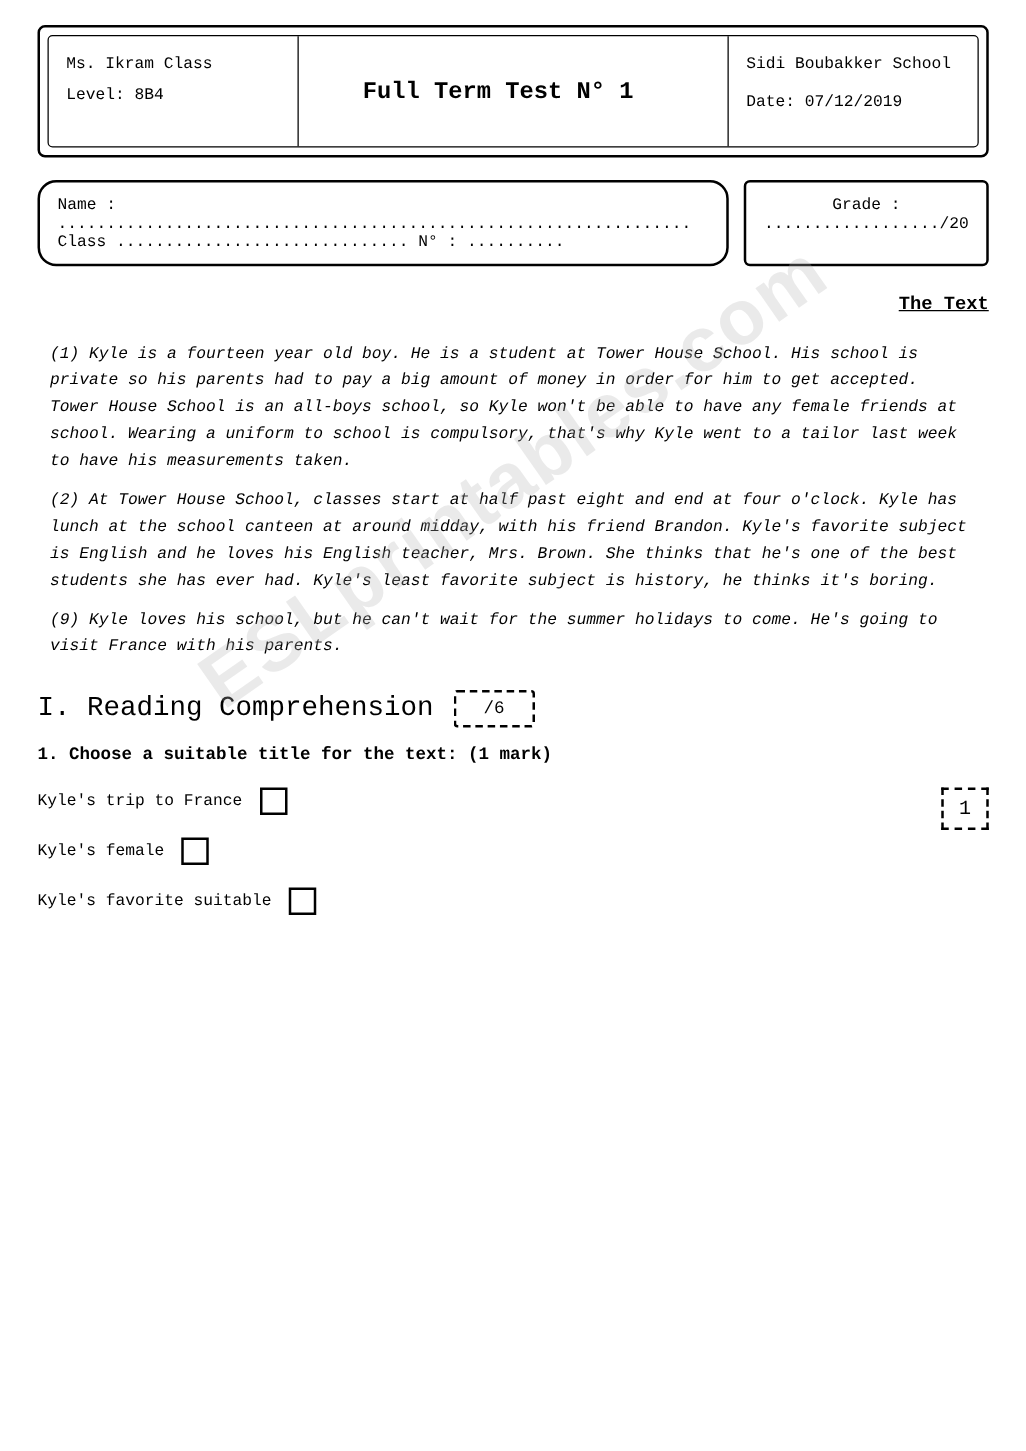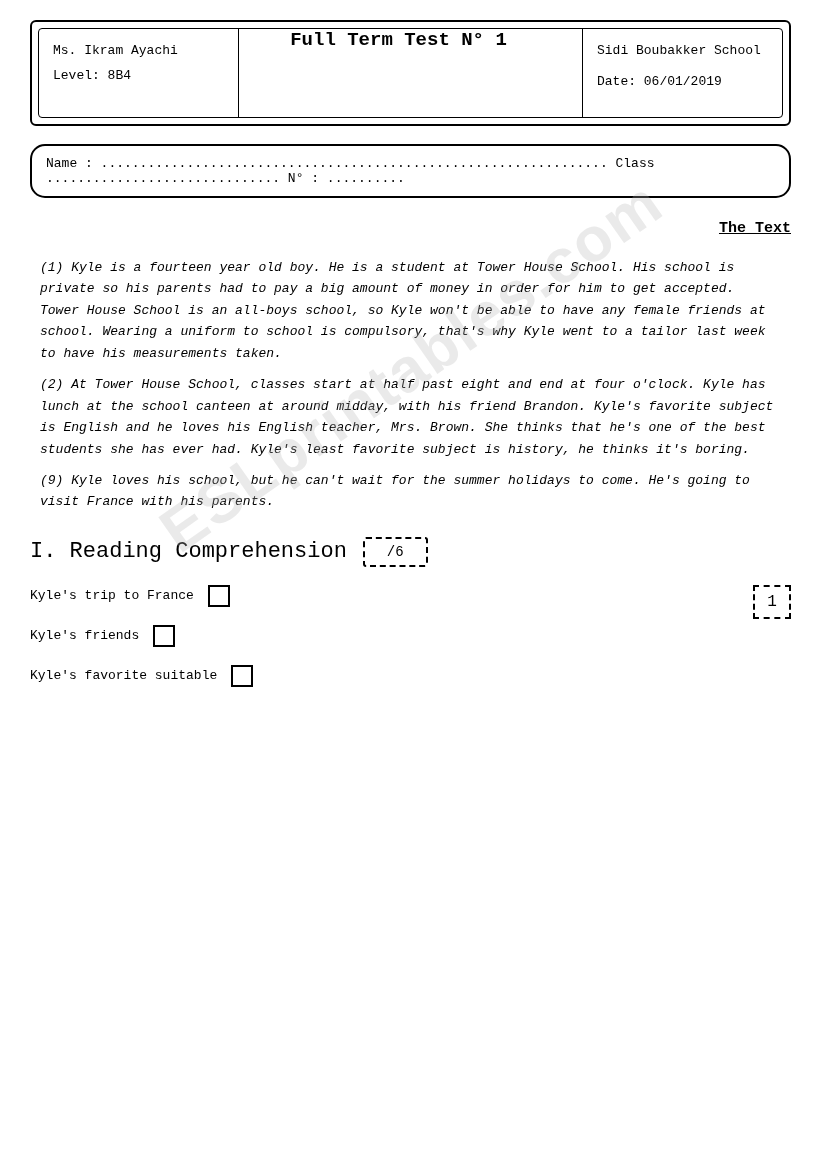--- a/index.html
+++ b/index.html
@@ -29,21 +29,21 @@
     .header-left {
       flex: 0 0 200px;
       border-right: 1.5px solid #000;
       padding: 10px 14px;
       font-size: 13px;
       line-height: 1.8;
     }
     .header-center {
       flex: 1;
       display: flex;
-      align-items: flex-start;
+      align-items: center;
       justify-content: center;
       font-size: 19px;
       font-weight: bold;
     }
     .header-right {
       flex: 0 0 200px;
       border-left: 1.5px solid #000;
       padding: 10px 14px;
       font-size: 13px;
       line-height: 1.8;
@@ -154,67 +154,71 @@
     .choices-section {
       position: relative;
     }
   </style>
 </head>
 <body>
 
 <div class="header-outer">
   <div class="header-inner">
     <div class="header-left">
-      <div>Ms. Ikram Ayachi</div>
+      <div>Ms. Ikram Class</div>
       <div style="margin-top:2px;">Level: 8B4</div>
     </div>
     <div class="header-center">
       <span>Full Term Test N° 1</span>
     </div>
     <div class="header-right">
       <div>Sidi Boubakker School</div>
-      <div style="margin-top:8px;">Date: 06/01/2019</div>
+      <div style="margin-top:8px;">Date: 07/12/2019</div>
     </div>
   </div>
 </div>
 
 <div class="name-row">
   <div class="name-box">
     <span>Name : .................................................................</span>
     <span> Class ..............................</span>
     <span> N° : ..........</span>
   </div>
+  <div class="grade-box">
+    <span>Grade : ................../20</span>
+  </div>
 </div>
 
 <div class="watermark-container">
   <div class="watermark">ESLprintables.com</div>
 
   <div class="section-title">The Text</div>
 
   <p class="text-body">(1) Kyle is a fourteen year old boy. He is a student at Tower House School. His school is private so his parents had to pay a big amount of money in order for him to get accepted. Tower House School is an all-boys school, so Kyle won't be able to have any female friends at school. Wearing a uniform to school is compulsory, that's why Kyle went to a tailor last week to have his measurements taken.</p>
   <p class="text-body">(2) At Tower House School, classes start at half past eight and end at four o'clock. Kyle has lunch at the school canteen at around midday, with his friend Brandon. Kyle's favorite subject is English and he loves his English teacher, Mrs. Brown. She thinks that he's one of the best students she has ever had. Kyle's least favorite subject is history, he thinks it's boring.</p>
   <p class="text-body">(9) Kyle loves his school, but he can't wait for the summer holidays to come. He's going to visit France with his parents.</p>
 </div>
 
 <div>
   <div class="rc-header">
     <span class="rc-title">I. Reading Comprehension</span>
     <div class="rc-score-box">
       <span>/6</span>
     </div>
   </div>
 
+  <div class="question-label">1.  Choose a suitable title for the text: (1 mark)</div>
 
   <div class="choices-section">
     <div class="choice-item">
       <span>Kyle's trip to France</span>
       <div class="choice-checkbox"></div>
     </div>
     <div class="choice-item">
-      <span>Kyle's friends</span>
+      <span>Kyle's female</span>
       <div class="choice-checkbox"></div>
     </div>
     <div class="choice-item">
       <span>Kyle's favorite suitable</span>
       <div class="choice-checkbox"></div>
     </div>
 
     <div style="position:absolute; right:0; top:0; border:2px dashed #000; padding:6px 10px; min-width:38px; text-align:center;">
       <span>1</span>
     </div>

